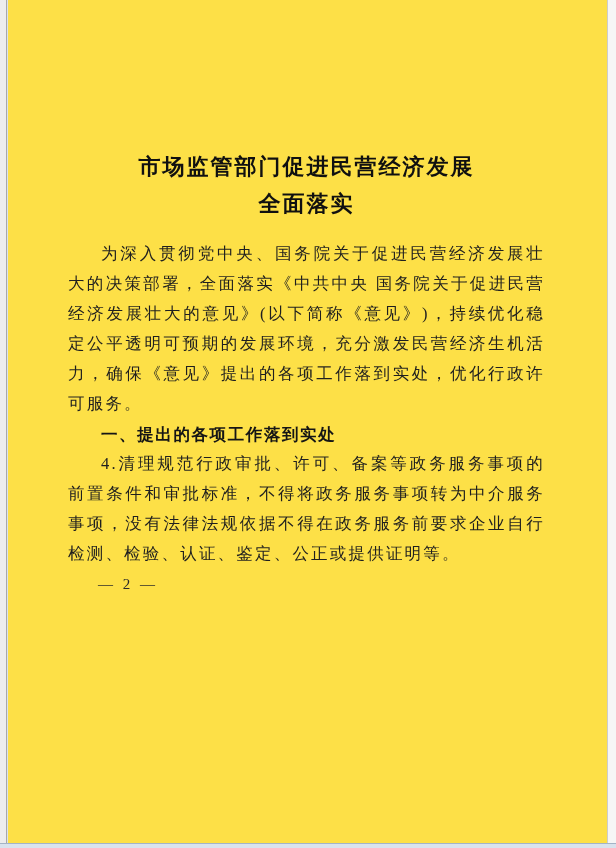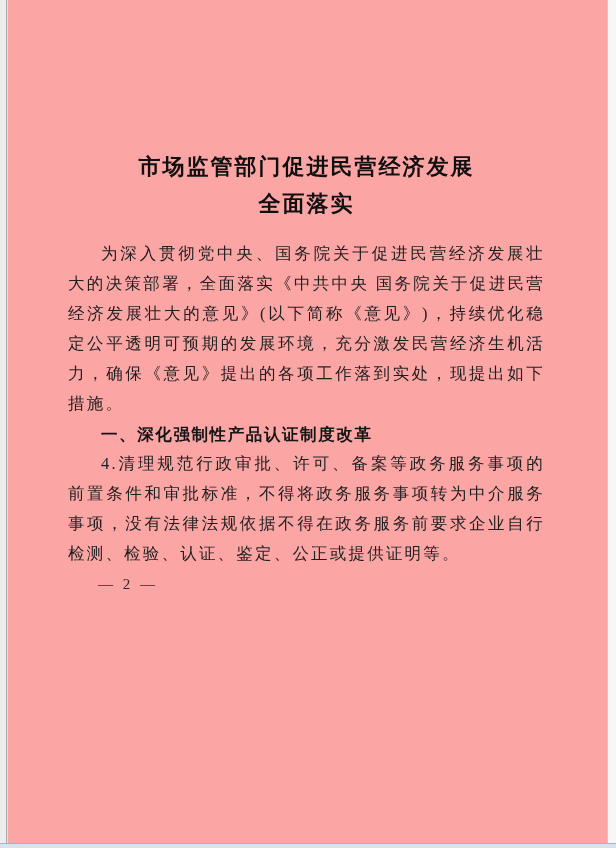--- a/index.html
+++ b/index.html
@@ -37,21 +37,21 @@
     left: 0; top: 843px;
     width: 616px; height: 5px;
     background: #d9e3ee;
     border-top: 1px solid #a3b4c6;
   }
 
   .page {
     position: absolute;
     left: 8px; top: 0;
     width: 599px; height: 843px;
-    background: #fca5a5;
+    background: #fde047;
     padding: 0 62px 0 60px;
     overflow: hidden;
   }
 
   .doc-title {
     margin: 148px 0 0 0;
     text-align: center;
     font-weight: bold;
     font-size: 22px;
     line-height: 37px;
@@ -95,23 +95,23 @@
 
   <div class="gutter-left"></div>
 
   <div class="page">
 
     <h1 class="doc-title">
       <span class="tline">市场监管部门促进民营经济发展</span>
       <span class="tline">全面落实</span>
     </h1>
 
-    <p class="par first">为深入贯彻党中央、国务院关于促进民营经济发展壮大的决策部署，全面落实《中共中央 国务院关于促进民营经济发展壮大的意见》(以下简称《意见》)，持续优化稳定公平透明可预期的发展环境，充分激发民营经济生机活力，确保《意见》提出的各项工作落到实处，现提出如下措施。</p>
+    <p class="par first">为深入贯彻党中央、国务院关于促进民营经济发展壮大的决策部署，全面落实《中共中央 国务院关于促进民营经济发展壮大的意见》(以下简称《意见》)，持续优化稳定公平透明可预期的发展环境，充分激发民营经济生机活力，确保《意见》提出的各项工作落到实处，优化行政许可服务。</p>
 
-    <p class="par section-heading">一、深化强制性产品认证制度改革</p>
+    <p class="par section-heading">一、提出的各项工作落到实处</p>
 
 
     <p class="par">4.清理规范行政审批、许可、备案等政务服务事项的前置条件和审批标准，不得将政务服务事项转为中介服务事项，没有法律法规依据不得在政务服务前要求企业自行检测、检验、认证、鉴定、公正或提供证明等。</p>
 
 
     <div class="page-number">— 2 —</div>
 
   </div>
 
   <div class="gutter-right"></div>

